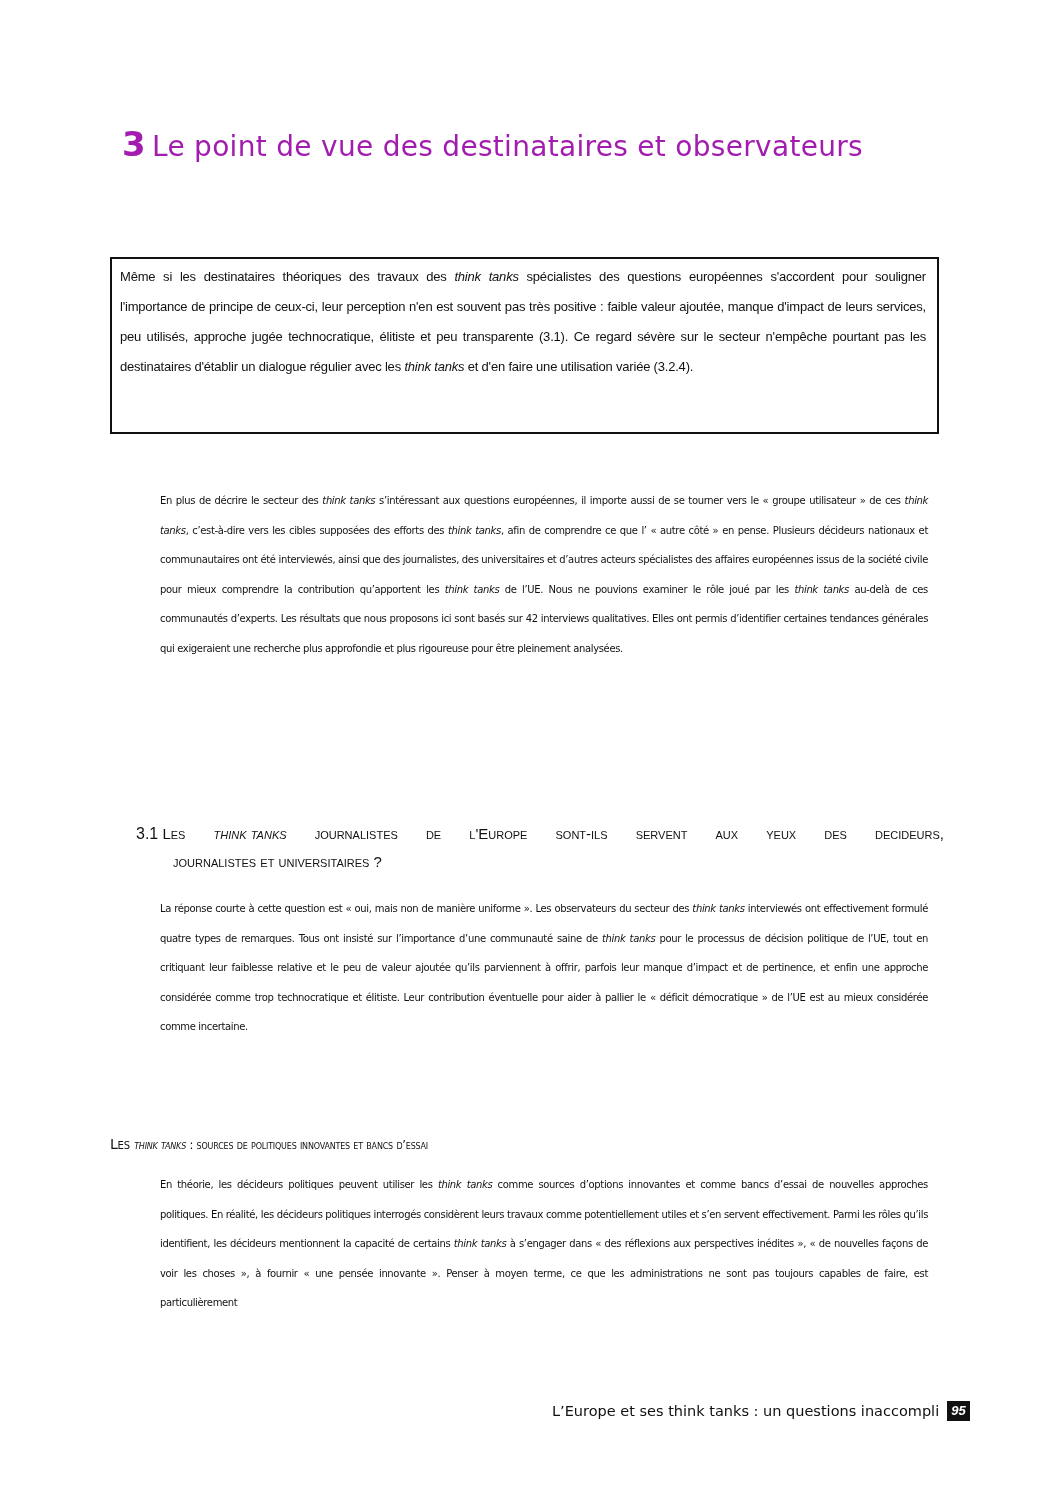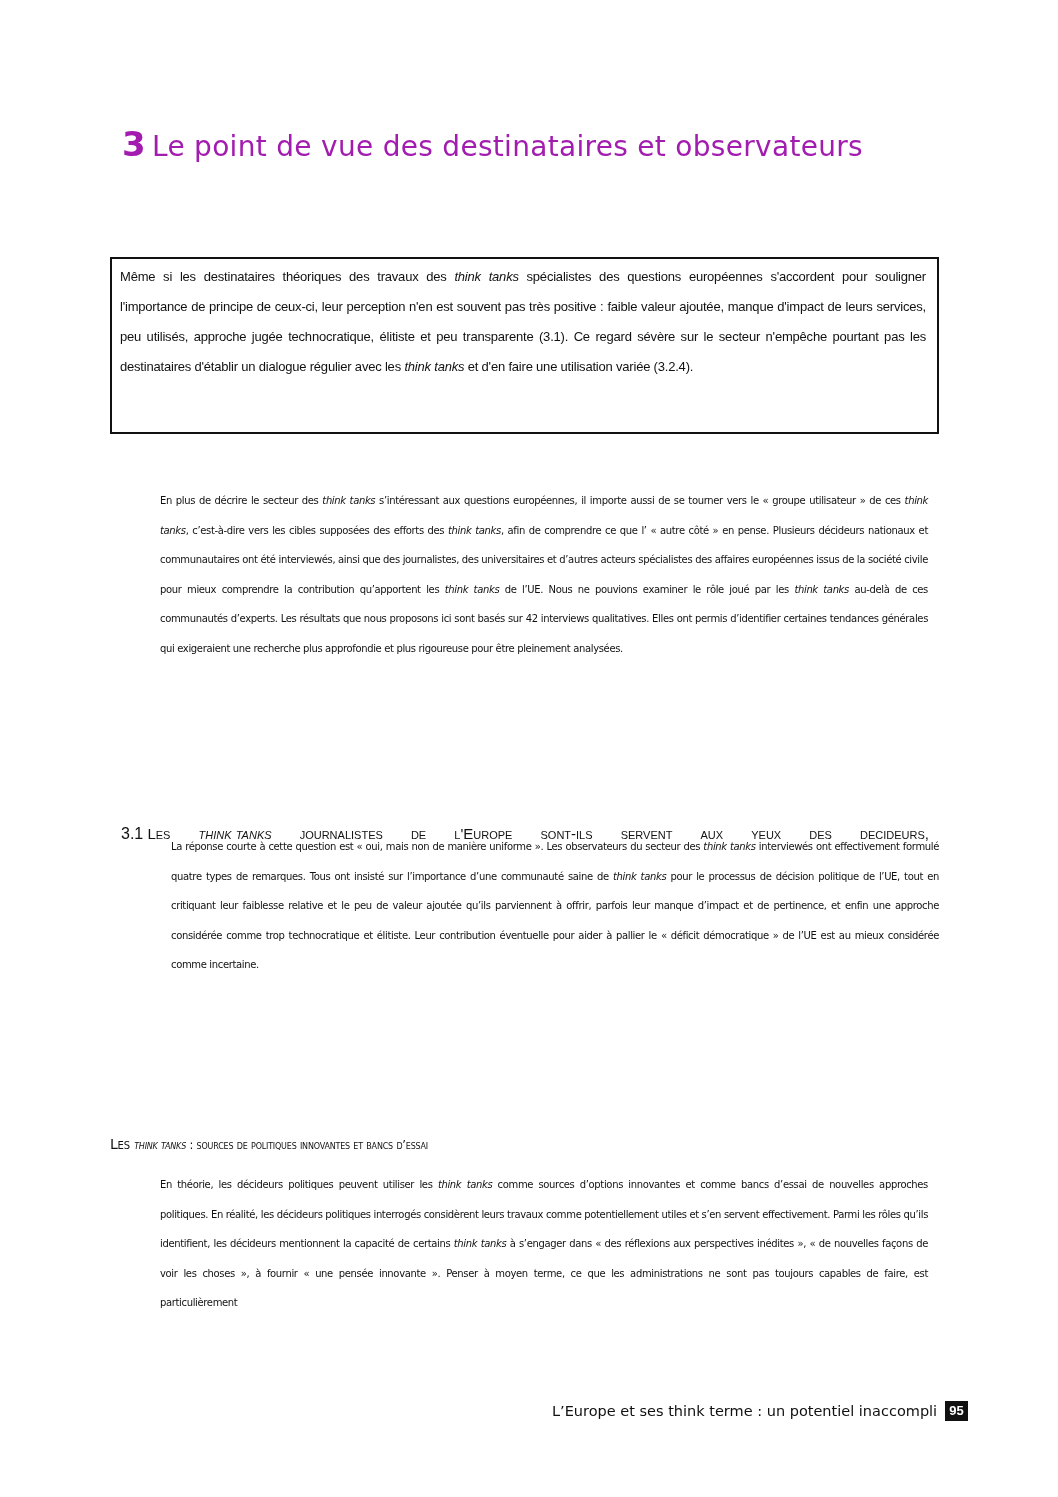--- a/index.html
+++ b/index.html
@@ -21,25 +21,25 @@
   }
   .summary-box p { margin: 3px 0 0 0; }
 
   .body-para {
     position: absolute; left: 160px; width: 768px;
     font-family: "DejaVu Sans", sans-serif; font-size: 10px; line-height: 29.5px;
     text-align: justify; letter-spacing: -0.35px;
   }
   .body-para p { margin: 0; }
   .p1 { top: 486px; }
-  .p2 { top: 832px; margin-left: 11px; }
+  .p2 { top: 894px; }
   .p3 { top: 1170px; }
 
   .section-heading {
-    position: absolute; left: 121px; top: 820px; width: 808px;
+    position: absolute; left: 136px; top: 820px; width: 808px;
     font-family: "Liberation Sans", sans-serif; font-size: 15px; line-height: 28px;
     font-variant: small-caps; text-transform: none; letter-spacing: 0px; color: #111;
   }
   .section-heading .line1 { display: flex; justify-content: space-between; }
   .section-heading .line2 { padding-left: 37px; }
   .sec-num { font-size: 16px; }
 
   .sub-heading {
     position: absolute; left: 110px; top: 1136px;
     font-family: "DejaVu Sans", sans-serif; font-size: 11.5px; font-weight: normal;
@@ -50,21 +50,21 @@
   em, .it { font-style: italic; }
 
   .footer {
     position: absolute; top: 1401px; left: 552px;
     font-family: "DejaVu Sans", sans-serif; font-size: 14.5px; color: #111;
     display: flex; align-items: center; white-space: nowrap;
   }
   .page-num {
     margin-left: 8px; background: #111; color: #fff; font-weight: bold;
     font-family: "Liberation Sans", sans-serif; font-size: 13px;
-    padding: 2px 4px; line-height: 16px;
+    padding: 2px 4px; line-height: 16px; font-style: italic;
   }
 </style>
 </head>
 <body>
 
 <div class="page">
 
   <div class="chapter-title">
     <span class="num">3</span><span>Le point de vue des destinataires et observateurs</span>
   </div>
@@ -84,32 +84,33 @@
       <span>journalistes</span>
       <span>de</span>
       <span>l'Europe</span>
       <span>sont-ils</span>
       <span>servent</span>
       <span>aux</span>
       <span>yeux</span>
       <span>des</span>
       <span>decideurs,</span>
     </div>
+    <div class="line2">journalistes et universitaires ?</div>
   </div>
 
   <div class="body-para p2">
     <p><span>La réponse courte à cette question est « oui, mais non de manière uniforme ». Les observateurs du secteur des </span><em>think tanks</em><span> interviewés ont effectivement formulé quatre types de remarques. Tous ont insisté sur l’importance d’une communauté saine de </span><em>think tanks</em><span> pour le processus de décision politique de l’UE, tout en critiquant leur faiblesse relative et le peu de valeur ajoutée qu’ils parviennent à offrir, parfois leur manque d’impact et de pertinence, et enfin une approche considérée comme trop technocratique et élitiste. Leur contribution éventuelle pour aider à pallier le « déficit démocratique » de l’UE est au mieux considérée comme incertaine.</span></p>
   </div>
 
   <div class="sub-heading">
     <span class="big">Les </span><em>think tanks</em><span> : sources de politiques innovantes et bancs d’essai</span>
   </div>
 
   <div class="body-para p3">
     <p><span>En théorie, les décideurs politiques peuvent utiliser les </span><em>think tanks</em><span> comme sources d’options innovantes et comme bancs d’essai de nouvelles approches politiques. En réalité, les décideurs politiques interrogés considèrent leurs travaux comme potentiellement utiles et s’en servent effectivement. Parmi les rôles qu’ils identifient, les décideurs mentionnent la capacité de certains </span><em>think tanks</em><span> à s’engager dans « des réflexions aux perspectives inédites », « de nouvelles façons de voir les choses », à fournir « une pensée innovante ». Penser à moyen terme, ce que les administrations ne sont pas toujours capables de faire, est particulièrement</span></p>
   </div>
 
   <div class="footer">
-    <span>L’Europe et ses think terme : un potentiel inaccompli</span>
+    <span>L’Europe et ses think tanks : un questions inaccompli</span>
     <span class="page-num">95</span>
   </div>
 
 </div>
 
 </body></html>

